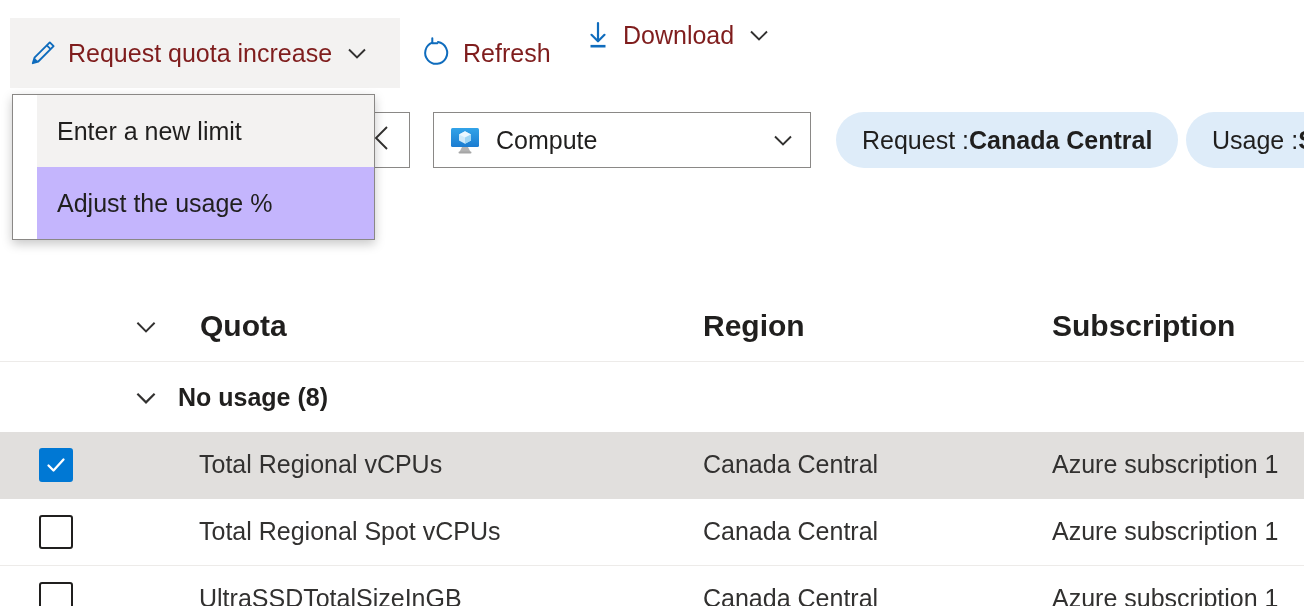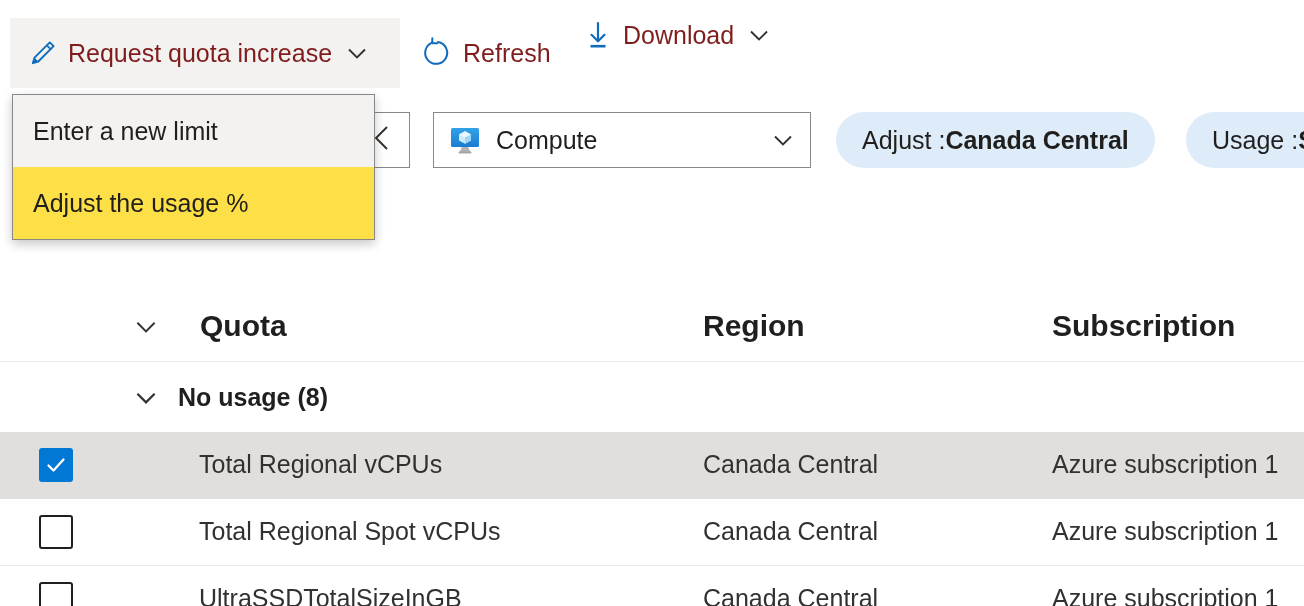--- a/index.html
+++ b/index.html
@@ -26,25 +26,26 @@
   #btn-download { left: 565px; top: 0; }
   .ticon { display: flex; align-items: center; justify-content: center; width: 34px; height: 34px; flex: none; }
   .chev-dn { width: 26px; height: 26px; flex: none; margin-left: 4px; }
 
   
   .menu {
     position: absolute; left: 12px; top: 94px; width: 363px;
     background: #ffffff; border: 1px solid #8a8886;
     box-shadow: 0 4px 10px rgba(0,0,0,.22);
     z-index: 50;
+    padding-left: 24px;
   }
   .menu-item {
     height: 72px; display: flex; align-items: center;
     padding: 0 0 0 20px; font-size: 25px; color: #201f1e; cursor: pointer;
-    background: #fde047;
+    background: #c4b5fd;
   }
   .menu-item.hover { background: #f3f2f1; }
 
   
   .filterbar { position: absolute; left: 0; top: 112px; width: 1304px; height: 62px; }
   .searchbox {
     position: absolute; left: 300px; top: 0; width: 110px; height: 56px;
     border: 1px solid #8a8886; background: #ffffff;
     display: flex; align-items: center; justify-content: flex-end; padding-right: 14px;
   }
@@ -191,21 +192,21 @@
       </span>
       <span class="lbl">Compute</span>
       <span class="chev-dn">
         <svg width="26" height="26" viewBox="0 0 26 26">
           <path d="M5 9.5 13 17.5 21 9.5" fill="none" stroke="#323130" stroke-width="1.9"></path>
         </svg>
       </span>
     </div>
 
     <div class="pill" id="pill-region">
-      <span class="k">Adjust : </span>
+      <span class="k">Request : </span>
         <b>Canada Central</b>
     </div>
 
     <div class="pill" id="pill-usage">
       <span class="k">Usage : </span>
         <b>S</b>
     </div>
   </div>
 
   <div class="summary">groups. | 1 quota selected</div>

